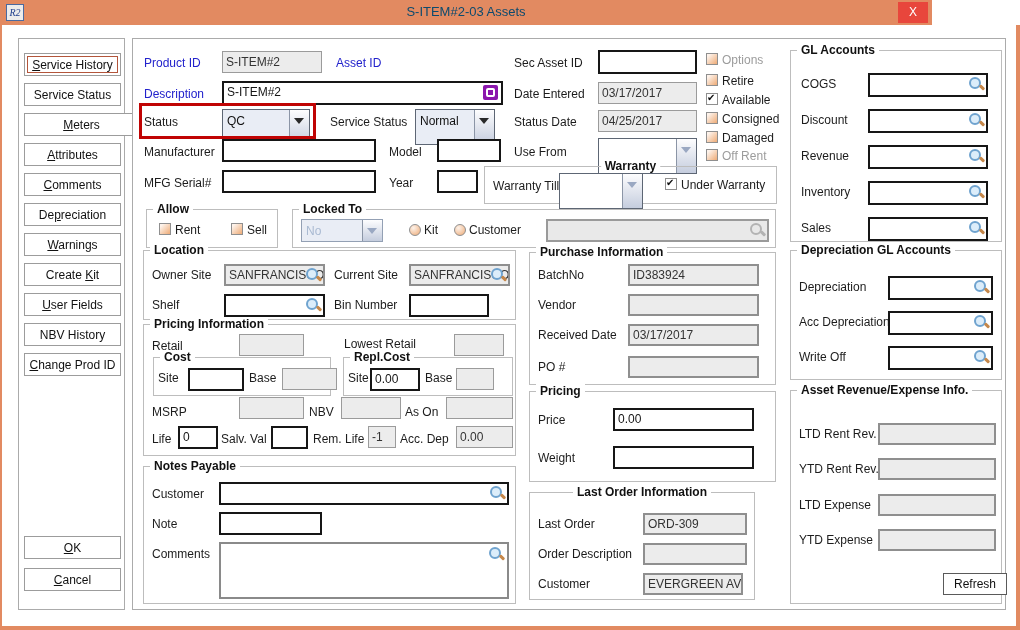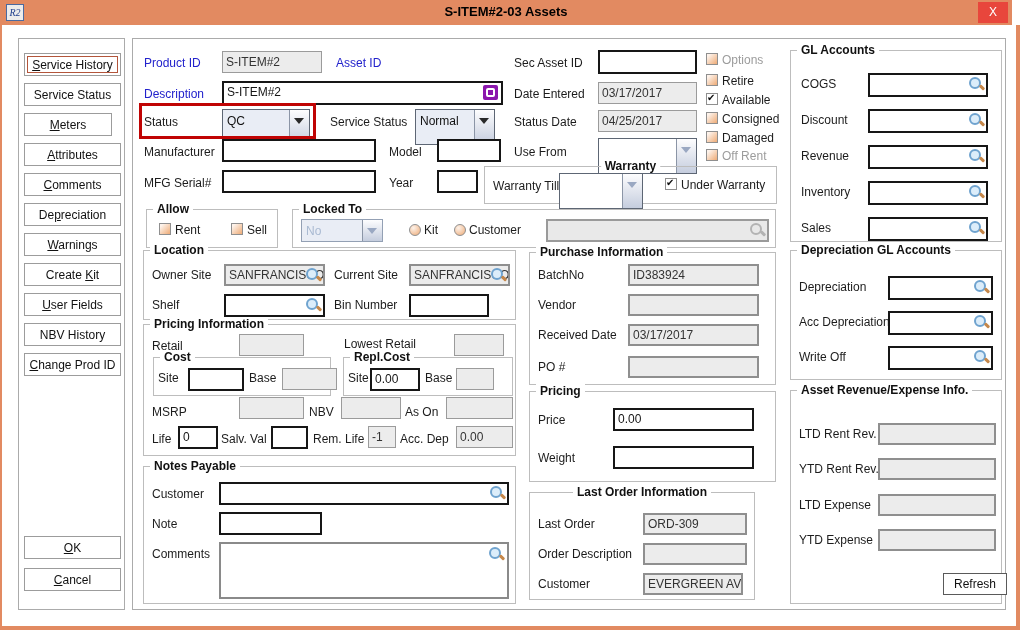--- a/index.html
+++ b/index.html
@@ -1,19 +1,19 @@
 <!DOCTYPE html>
 <html><head>
 <meta charset="utf-8">
 <style>
   html,body{margin:0;padding:0;background:#c8c8c8;font-family:"Liberation Sans",sans-serif;}
   #page{position:relative;width:1020px;height:630px;background:#fff;overflow:hidden;}
   
-  .titlebar{position:absolute;left:0;top:0;width:1012px;height:25px;background:#e28a61;}
-  .titletext{position:absolute;left:0;right:0;top:4px;text-align:center;font-size:13px;color:#000000;font-weight:bold;}
+  .titlebar{position:absolute;left:0;top:0;width:932px;height:25px;background:#e28a61;}
+  .titletext{position:absolute;left:0;right:0;top:4px;text-align:center;font-size:13px;color:#0c4a6e;}
   .appicon{position:absolute;left:6px;top:4px;width:18px;height:17px;background:#ececec;border:1px solid #4a6aa0;color:#1c3c8c;font-size:10px;font-family:"Liberation Serif",serif;font-style:italic;text-align:center;line-height:16px;box-sizing:border-box;}
   .closebtn{position:absolute;right:4px;top:2px;width:30px;height:21px;background:#e8463c;color:#fff;font-size:12px;text-align:center;line-height:21px;cursor:default;}
   .edge{position:absolute;background:#e28a61;}
   
   .panel{position:absolute;border:1px solid #ababab;background:#fff;box-sizing:border-box;}
   
   .lbl{position:absolute;font-size:12px;line-height:14px;color:#1c1c1c;white-space:nowrap;}
   .lbl.blue{color:#2222cc;}
   .lbl.dim{color:#9c9c9c;}
   
@@ -69,21 +69,21 @@
 
   <div class="titlebar">
     <div class="appicon">R2</div>
     <div class="titletext">S-ITEM#2-03 Assets</div>
     <div class="closebtn">X</div>
   </div>
 
   <div class="panel" style="left:18px;top:38px;width:107px;height:572px;">
     <button class="btn focused" style="left:5px;top:14px;width:97px;height:23px;"><span></span><u>S</u><span>ervice History</span></button>
     <button class="btn" style="left:5px;top:44px;width:97px;height:23px;"><span></span><u></u><span>Service Status</span></button>
-    <button class="btn" style="left:5px;top:74px;width:88px;height:23px;"><span></span><u>M</u><span>eters</span></button>
+    <button class="btn" style="left:5px;top:74px;width:115px;height:23px;"><span></span><u>M</u><span>eters</span></button>
     <button class="btn" style="left:5px;top:104px;width:97px;height:23px;"><span></span><u>A</u><span>ttributes</span></button>
     <button class="btn" style="left:5px;top:134px;width:97px;height:23px;"><span></span><u>C</u><span>omments</span></button>
     <button class="btn" style="left:5px;top:164px;width:97px;height:23px;"><span>De</span><u>p</u><span>reciation</span></button>
     <button class="btn" style="left:5px;top:194px;width:97px;height:23px;"><span></span><u>W</u><span>arnings</span></button>
     <button class="btn" style="left:5px;top:224px;width:97px;height:23px;"><span>Create </span><u>K</u><span>it</span></button>
     <button class="btn" style="left:5px;top:254px;width:97px;height:23px;"><span></span><u>U</u><span>ser Fields</span></button>
     <button class="btn" style="left:5px;top:284px;width:97px;height:23px;"><span></span><u></u><span>NBV History</span></button>
     <button class="btn" style="left:5px;top:314px;width:97px;height:23px;"><span></span><u>C</u><span>hange Prod ID</span></button>
     <button class="btn" style="left:5px;top:497px;width:97px;height:23px;"><span></span><u>O</u><span>K</span></button>
     <button class="btn" style="left:5px;top:529px;width:97px;height:23px;"><span></span><u>C</u><span>ancel</span></button>

